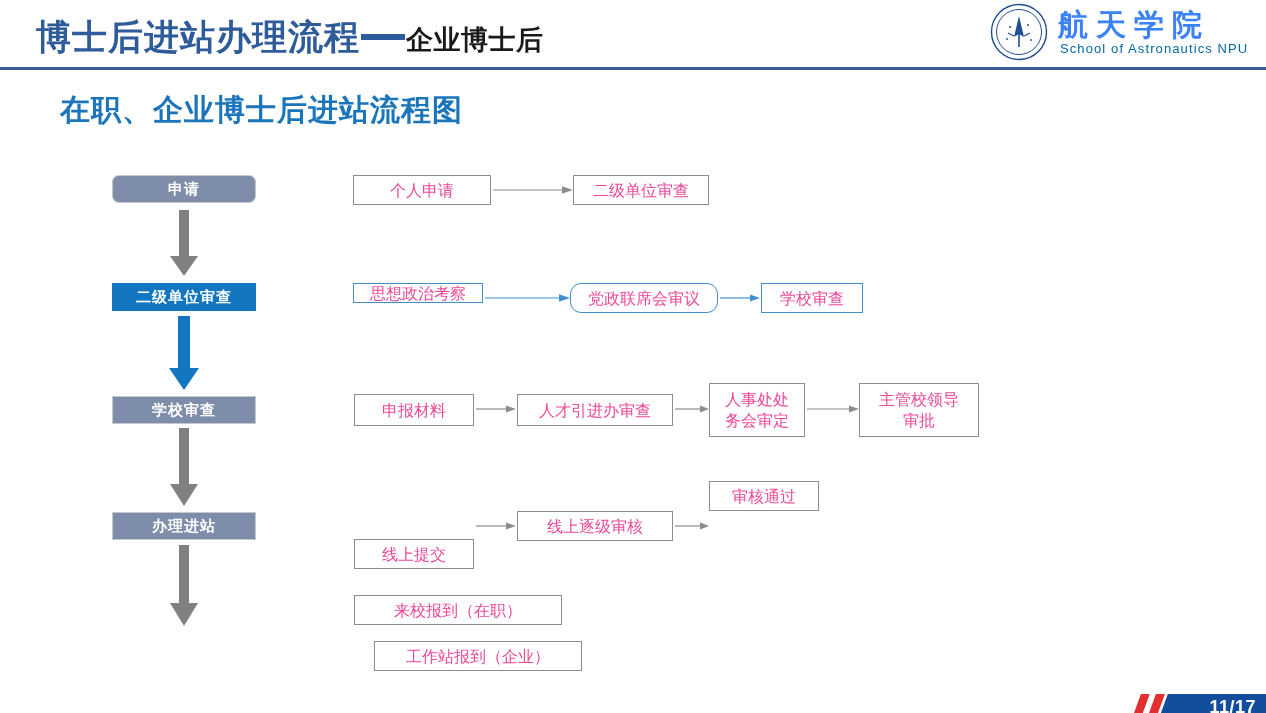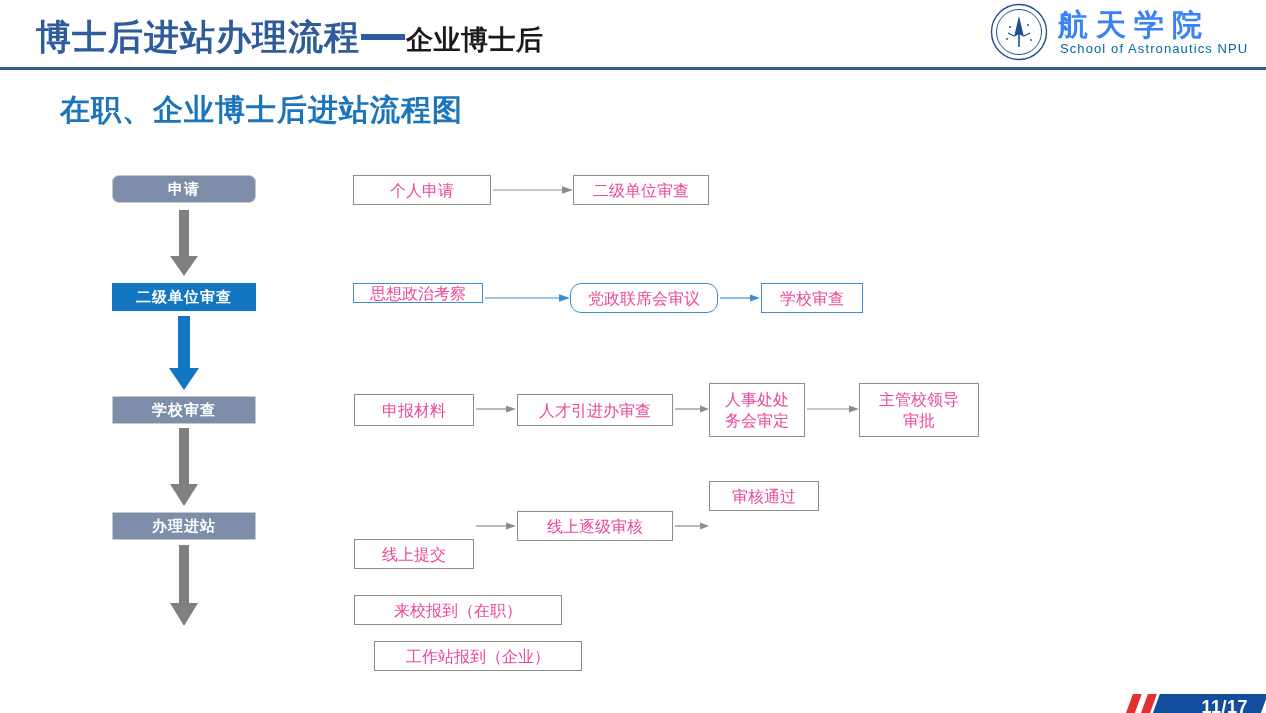--- a/index.html
+++ b/index.html
@@ -148,21 +148,21 @@
   .node.blue { border-color: #3f8ed0; }
 
   .h-arrow {
     position: absolute;
     height: 10px;
   }
 
   
   .page-badge {
     position: absolute;
-    right: 8px;
+    right: 0;
     bottom: 4px;
     width: 136px;
     height: 15px;
   }
   .badge-body {
     position: absolute;
     left: 28px; top: 0;
     width: 108px; height: 27px;
     background: #134e9c;
     transform: skewX(-20deg);

